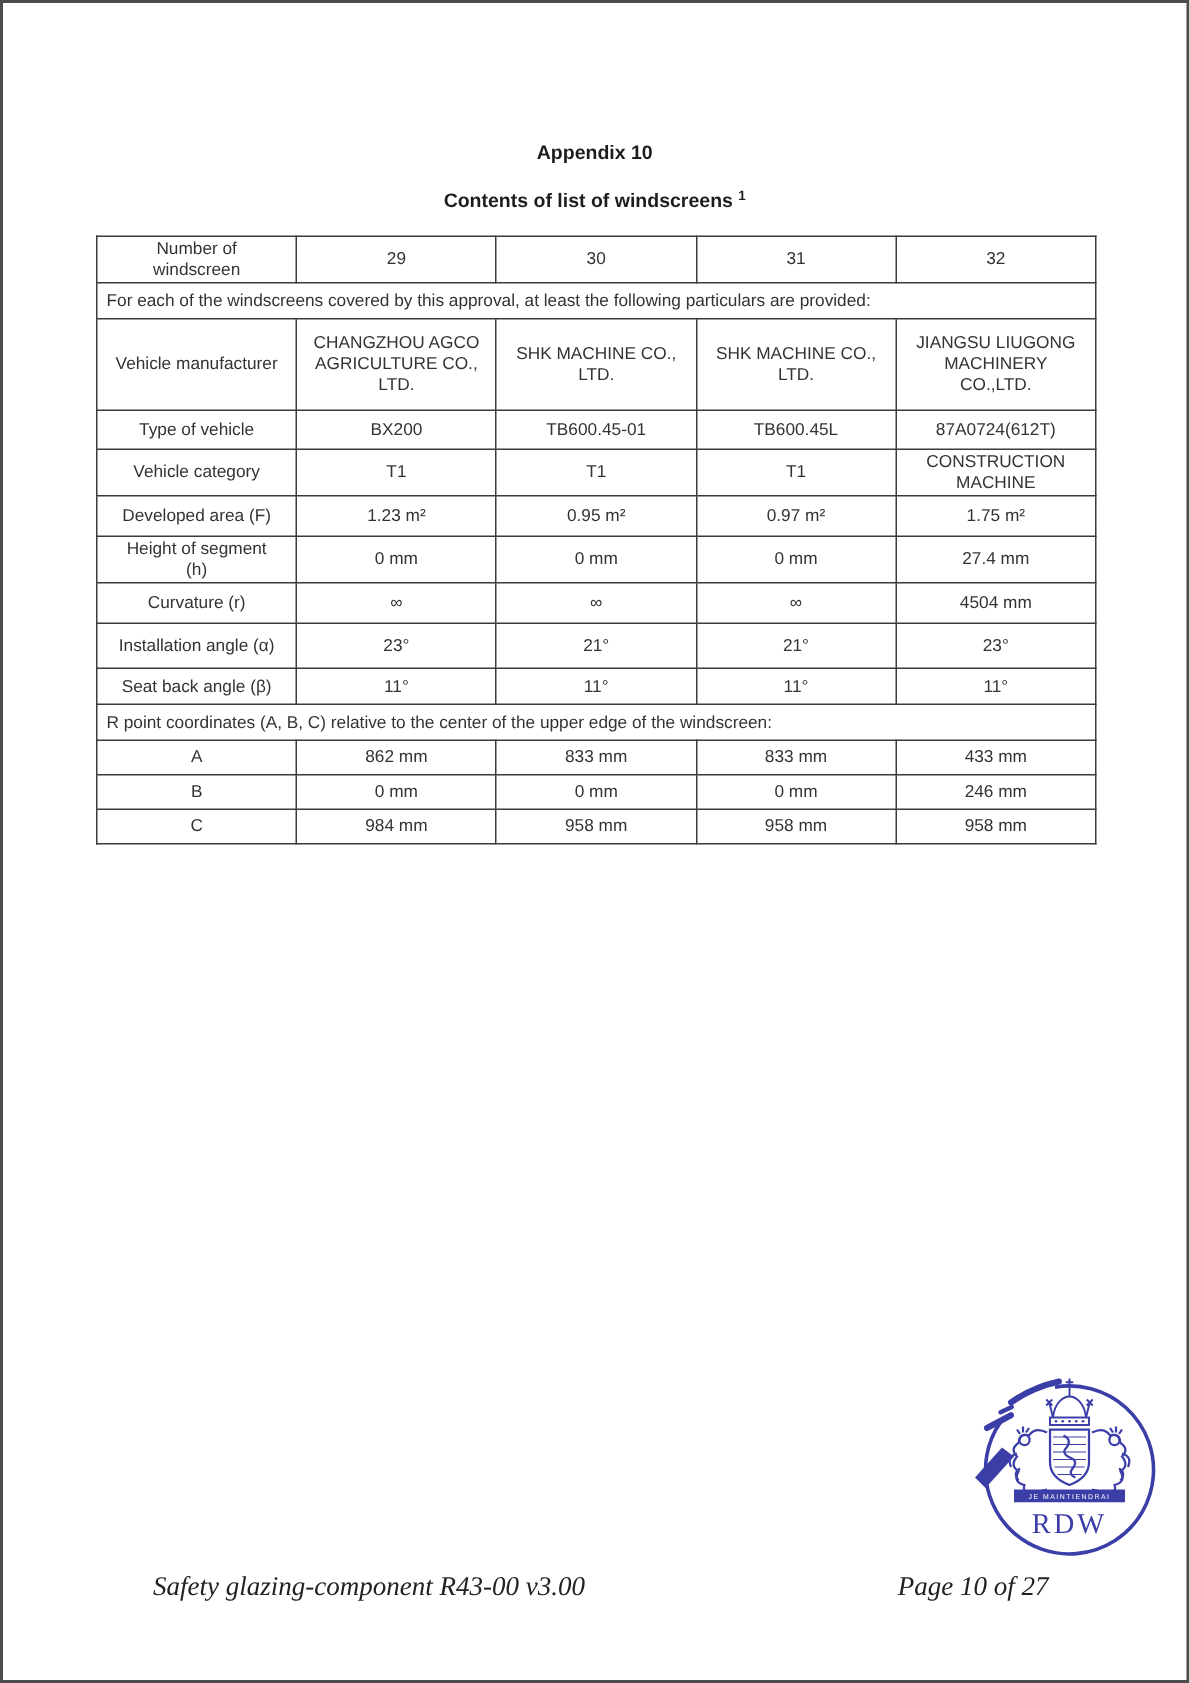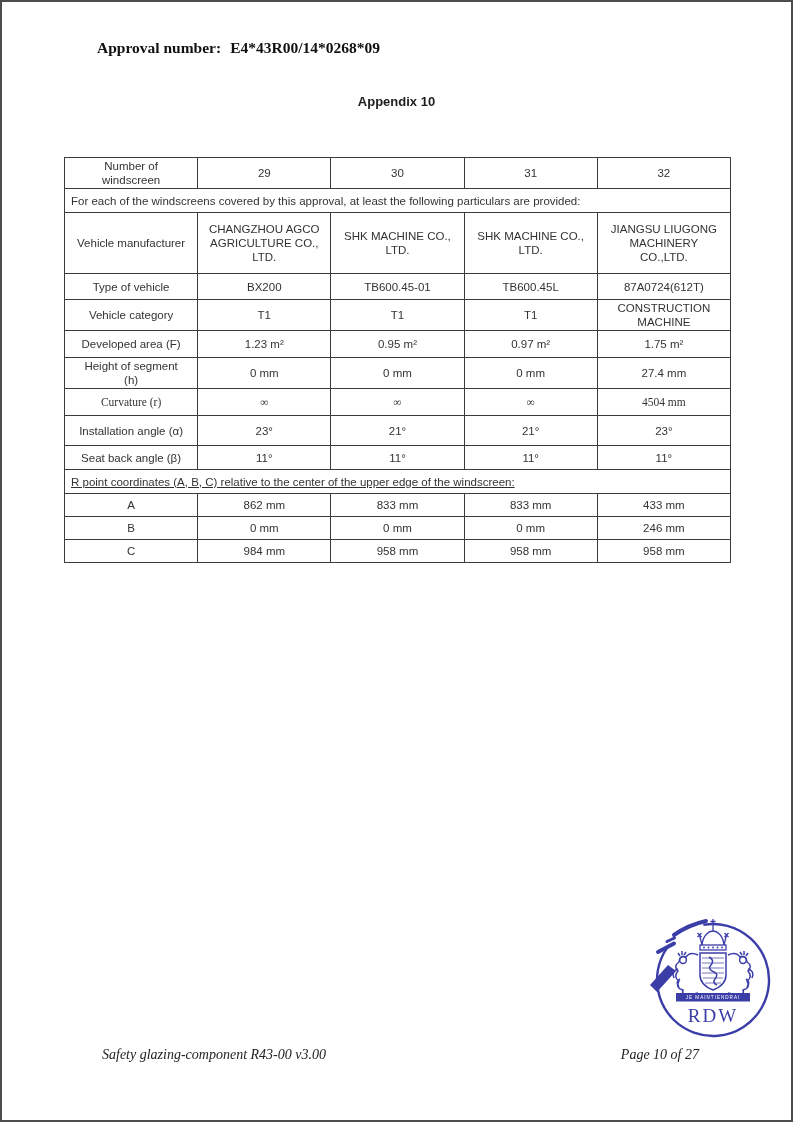--- a/index.html
+++ b/index.html
@@ -40,53 +40,54 @@
   }
   table.ws td.lbl { padding:1px 12px; }
   table.ws td.note { text-align:left; padding:2px 6px;margin-left:39px; }
   tr.r-head   { height:31px;padding-left:27px; }
   tr.r-note   { height:24px; }
   tr.r-manu   { height:61px; }
   tr.r-type   { height:26px; }
   tr.r-cat    { height:28px;margin-top:28px; }
   tr.r-f      { height:27px;margin-left:32px; }
   tr.r-h      { height:28px; }
-  tr.r-curv   { height:27px;font-family:Liberation Serif, serif; }
+  tr.r-curv   { height:27px; }
   tr.r-inst   { height:30px; }
   tr.r-seat   { height:24px; }
-  tr.r-rpoint { height:24px;text-decoration:underline; }
+  tr.r-rpoint { height:24px; }
   tr.r-coord  { height:23px; }
 
   .stamp {
     position:absolute; top:903px; left:634px;
     width:152px; height:152px;
   }
   .stamp-stroke { stroke:#3c3ea8; fill:none; }
   .stamp-fill { fill:#3c3ea8; }
   .banner-text { fill:#ffffff; font-family:"Liberation Sans", sans-serif; font-size:4.6px; letter-spacing:1px; }
   .rdw-text { fill:#3c3ea8; font-family:"Liberation Serif", serif; font-size:19px; letter-spacing:2px; }
 
   .footer {
     position:absolute; top:1045px; left:0; width:100%;
     display:flex; justify-content:space-between;
     padding:0 92px 0 100px;
     font-family:"Liberation Serif", serif;
-    font-style:italic; font-size:14px; color:#222;
+    font-style:italic; font-size:18px; color:#222;
   }
 </style>
 </head>
 <body>
 
 <div class="page">
 
-  <div class="approval-line">
-    <span>Approval number:</span><span class="val">E4*43R00/14*0268*09</span>
+
+  <div class="doc-title t1">Appendix 10</div>
+  <div class="doc-title t2">
+    <span>Contents of list of windscreens</span>
+    <sup>1</sup>
   </div>
-
-  <div class="doc-title t1">Appendix 10</div>
 
   <table class="ws">
     <colgroup>
       <col style="width:20%">
         <col style="width:20%">
         <col style="width:20%">
         <col style="width:20%">
         <col style="width:20%">
     </colgroup>
     <tbody>

